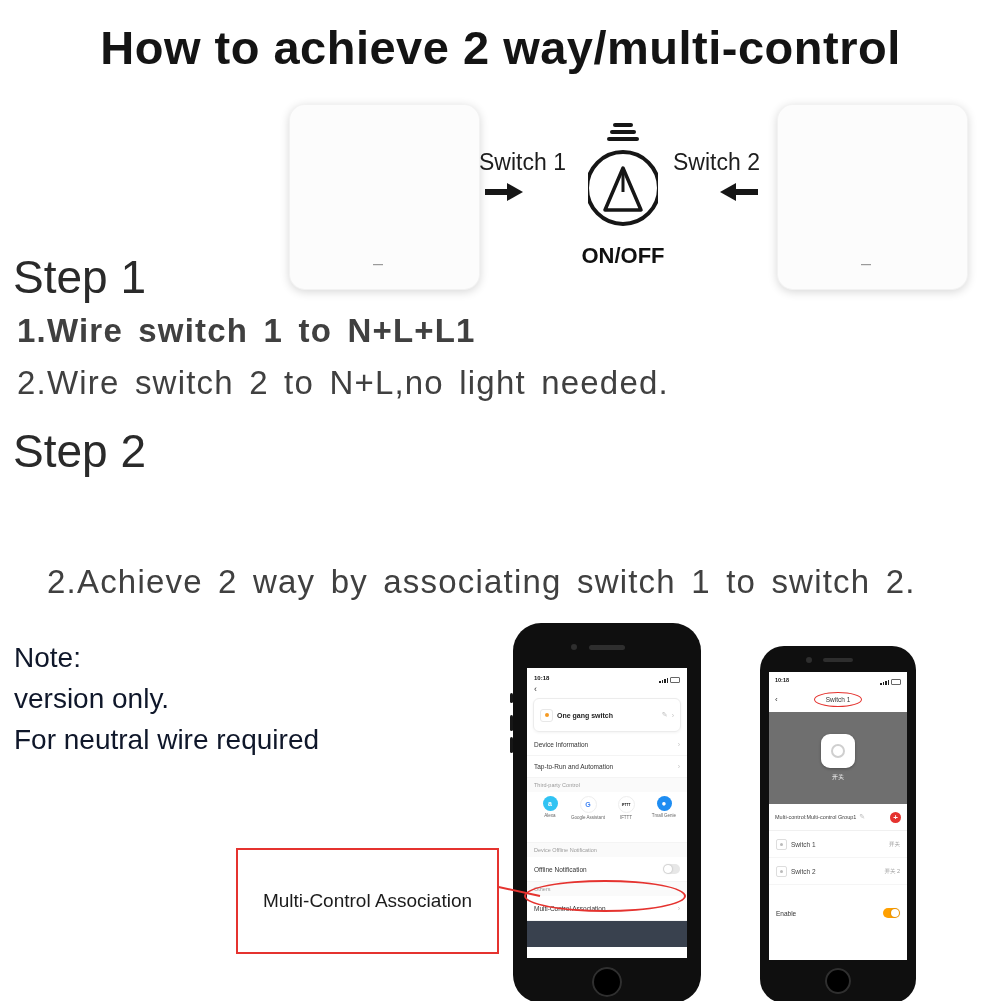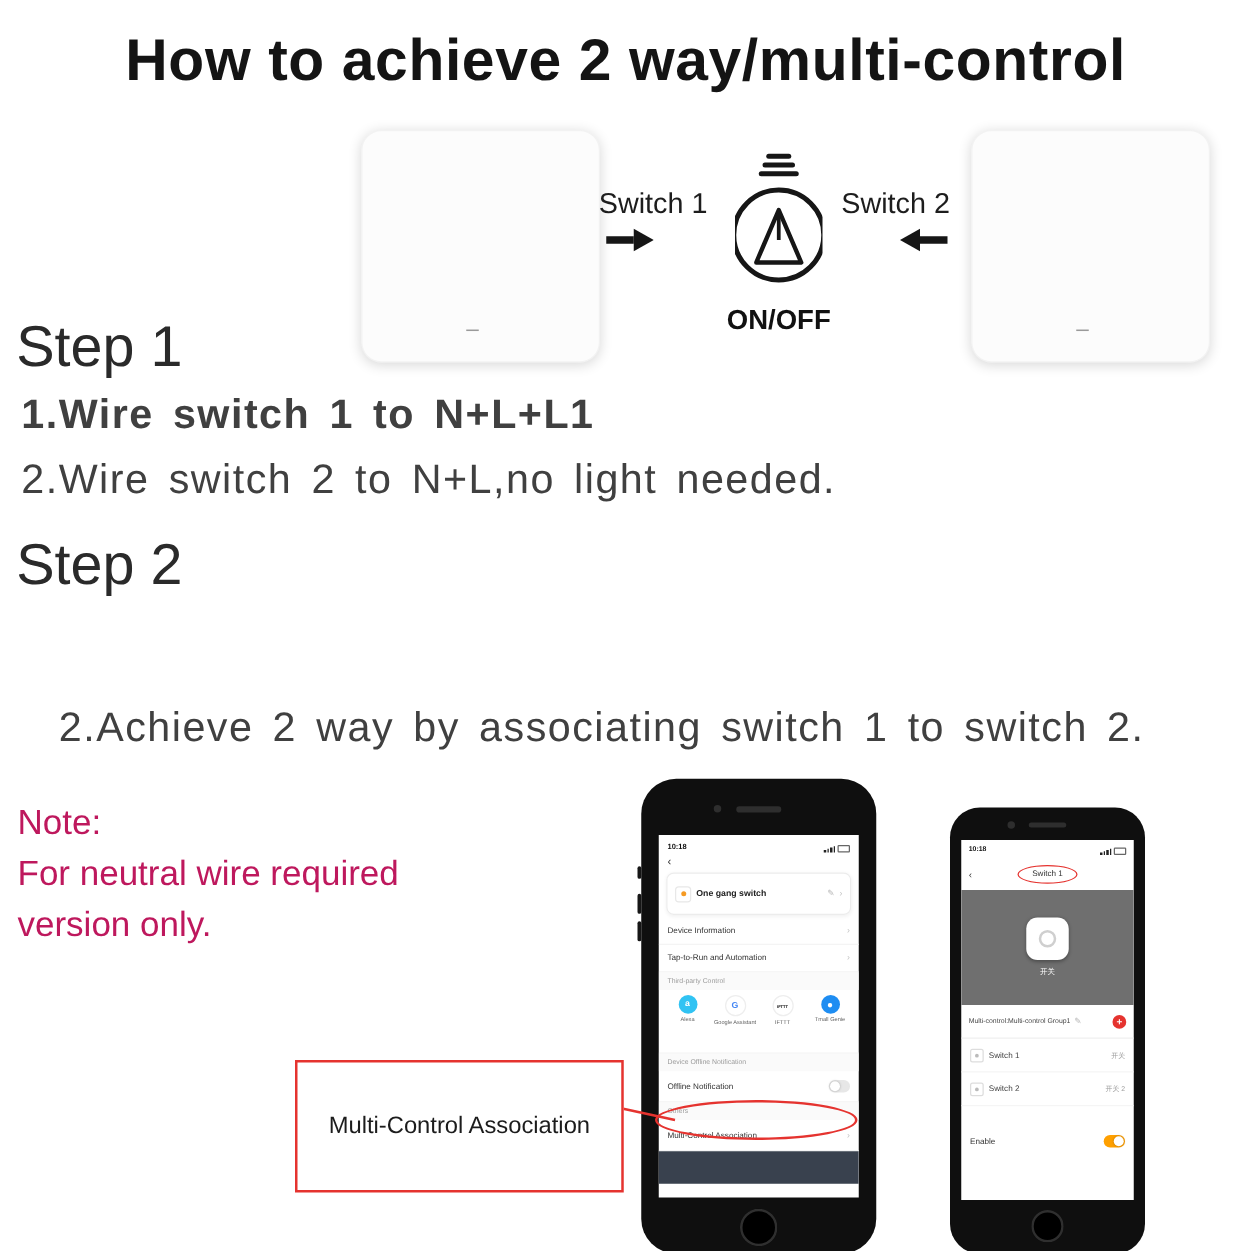--- a/index.html
+++ b/index.html
@@ -22,21 +22,21 @@
   .arrow.right{left:483px;top:182px;} .arrow.left{left:720px;top:182px;}
   .bulb{position:absolute;left:588px;top:120px;}
   .onoff{position:absolute;left:561px;top:243px;width:124px;text-align:center;
          font-size:22px;font-weight:700;color:#111;}
 
   .step-h{position:absolute;left:13px;font-size:46px;color:#2a2a2a;}
   .step-h.s1{top:222px;margin-top:28px;} .step-h.s2{top:424px;}
   .body-line{position:absolute;left:17px;font-size:33px;color:#404040;letter-spacing:1.2px;word-spacing:5px;}
   .l-s1a{top:312px;font-weight:bold;} .l-s1b{top:364px;} .l-s2a{top:505px;} .l-s2b{top:563px;margin-left:30px;}
 
-  .note{position:absolute;left:14px;top:637px;font-size:28px;color:#be185d;line-height:41px;}
+  .note{position:absolute;left:14px;top:637px;font-size:28px;color:#0f172a;line-height:41px;}
 
   
   .callout{position:absolute;left:236px;top:848px;width:259px;height:102px;border:2px solid #e5332f;
            background:#fff;display:flex;align-items:center;justify-content:center;
            font-size:19px;color:#1c1c1c;z-index:6;}
   .pointer-svg{position:absolute;left:0;top:0;width:1001px;height:1001px;pointer-events:none;z-index:5;}
   .hl-ellipse{position:absolute;left:524px;top:880px;width:158px;height:28px;border:2px solid #e5332f;
               border-radius:50%;z-index:7;pointer-events:none;}
 
   
@@ -152,22 +152,22 @@
   <div class="onoff">ON/OFF</div>
 
   <div class="step-h s1">Step 1</div>
   <div class="body-line l-s1a">1.Wire switch 1 to N+L+L1</div>
   <div class="body-line l-s1b">2.Wire switch 2 to N+L,no light needed.</div>
   <div class="step-h s2">Step 2</div>
   <div class="body-line l-s2b">2.Achieve 2 way by associating switch 1 to switch 2.</div>
 
   <div class="note">
     <div>Note:</div>
+    <div>version only.</div>
     <div>For neutral wire required</div>
-    <div>version only.</div>
   </div>
 
   <div class="callout">
     <span>Multi-Control Association</span>
   </div>
   <svg class="pointer-svg">
     <line x1="494" y1="886" x2="540" y2="896" stroke="#e5332f" stroke-width="2"></line>
   </svg>
   <div class="hl-ellipse"></div>
 

